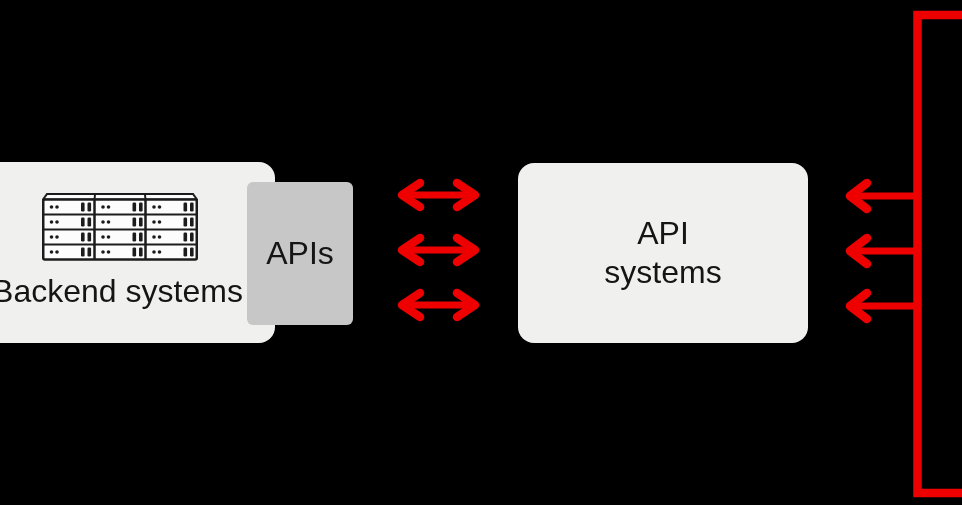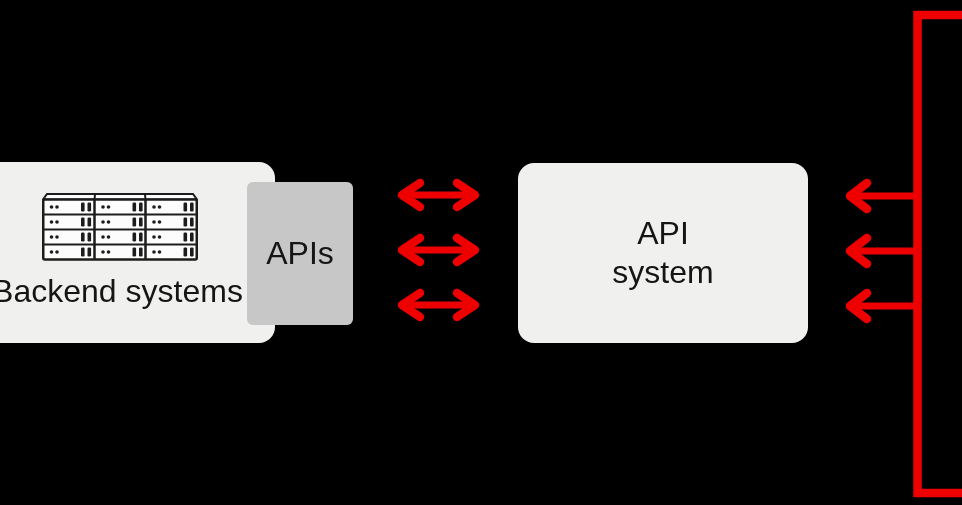--- a/index.html
+++ b/index.html
@@ -96,21 +96,21 @@
     </svg>
     <div class="box-label backend-label">Backend systems</div>
   </div>
 
   <div class="box apis-box">
     <div class="box-label">APIs</div>
   </div>
 
   <div class="box box-light mgmt-box">
     <div class="box-label">API</div>
-    <div class="box-label">system</div>
+    <div class="box-label">systems</div>
   </div>
 
   <svg class="overlay" width="962" height="505" viewBox="0 0 962 505">
 
     <g>
       <g>
         <line class="shaft" x1="404" y1="195" x2="473" y2="195"></line>
         <polyline class="head" points="420,183 402,195 420,207"></polyline>
         <polyline class="head" points="457,183 475,195 457,207"></polyline>
       </g>

